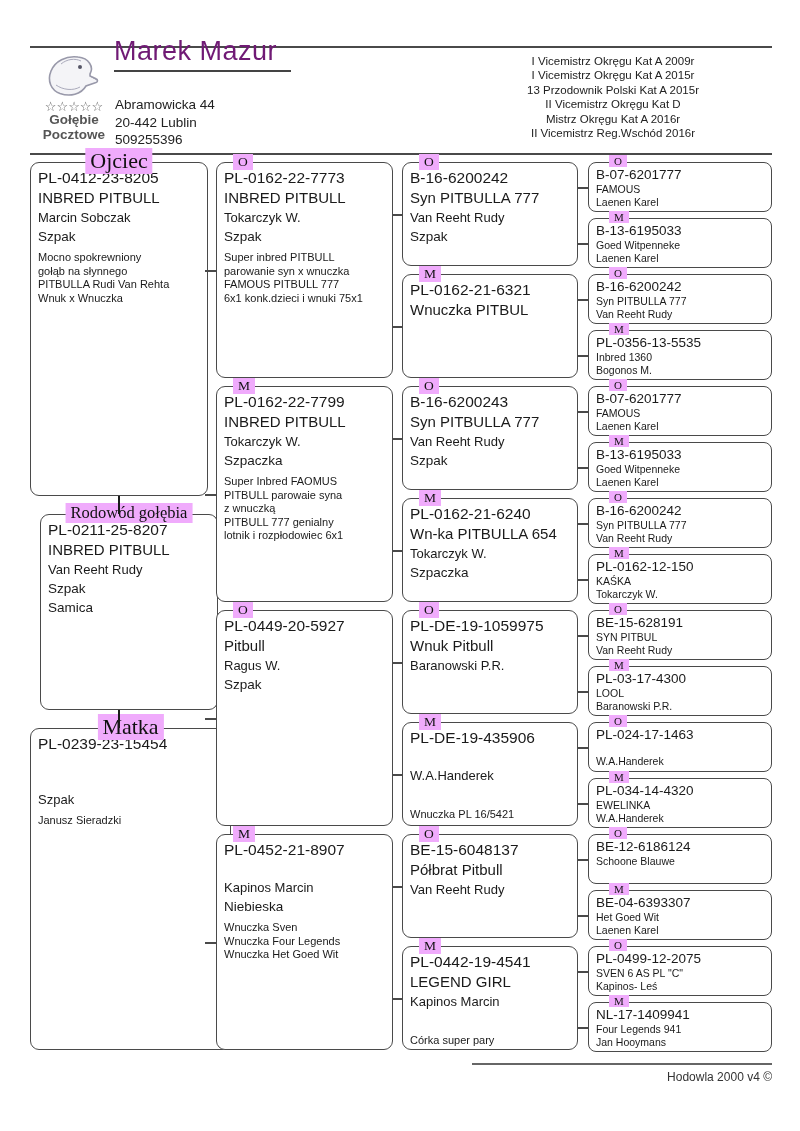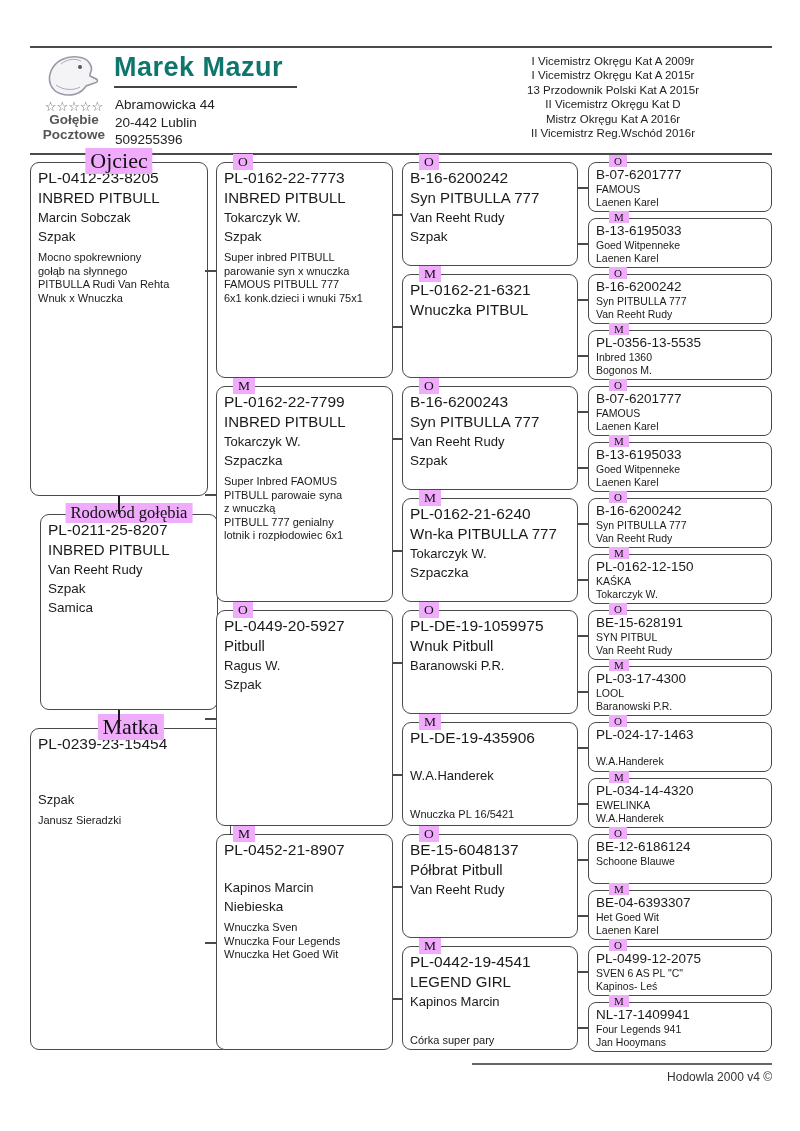--- a/index.html
+++ b/index.html
@@ -9,22 +9,22 @@
     font-family:"Liberation Sans", sans-serif; color:#1a1a1a; overflow:hidden;
     margin:0 auto;
   }
   .rule { position:absolute; background:#4a4a4a; height:2px; }
   
   .logo { position:absolute; left:33px; top:52px; width:82px; text-align:center; }
   .logo svg { display:block; margin:0 auto; }
   .stars { font-size:13px; color:#666; letter-spacing:0px; line-height:13px; }
   .logo-line { font-weight:bold; font-size:13.5px; color:#555; line-height:14.5px; }
   .owner-name {
-    position:absolute; left:114px; top:52px; font-size:27px; font-weight:bold;
-    color:#0f766e; border-bottom:2.5px solid #444; padding:0 14px 3px 0; letter-spacing:0.5px;
+    position:absolute; left:114px; top:36px; font-size:27px; font-weight:normal;
+    color:#701a75; border-bottom:2.5px solid #444; padding:0 14px 3px 0; letter-spacing:0.5px;
   }
   .address { position:absolute; left:115px; top:96px; font-size:13.5px; line-height:17.5px; color:#222; }
   .achievements { position:absolute; left:452px; top:54px; width:322px; text-align:center;
     font-size:11.5px; line-height:14.4px; color:#222; }
   
   .box {
     position:absolute; border:1.6px solid #4a4a4a; border-radius:9px; background:#fff;
     padding:5px 6px 0 7px;
   }
   .legend {
@@ -183,21 +183,21 @@
         <span class="legend om">O</span>
         <div class="ln ring">B-16-6200243</div>
         <div class="ln name">Syn PITBULLA 777</div>
         <div class="ln fancier">Van Reeht Rudy</div>
         <div class="ln color">Szpak</div>
       </div>
       <div class="stub" style="left: 392px; top: 438px; width: 10px;"></div>
       <div class="box c3" style="left: 402px; top: 498px; width: 176px; height: 104px;">
         <span class="legend om">M</span>
         <div class="ln ring">PL-0162-21-6240</div>
-        <div class="ln name">Wn-ka PITBULLA 777</div>
+        <div class="ln name">Wn-ka PITBULLA 654</div>
         <div class="ln fancier">Tokarczyk W.</div>
         <div class="ln color">Szpaczka</div>
       </div>
       <div class="stub" style="left: 392px; top: 550px; width: 10px;"></div>
       <div class="box c3" style="left: 402px; top: 610px; width: 176px; height: 104px;">
         <span class="legend om">O</span>
         <div class="ln ring">PL-DE-19-1059975</div>
         <div class="ln name">Wnuk Pitbull</div>
         <div class="ln fancier">Baranowski P.R.</div>
       </div>

